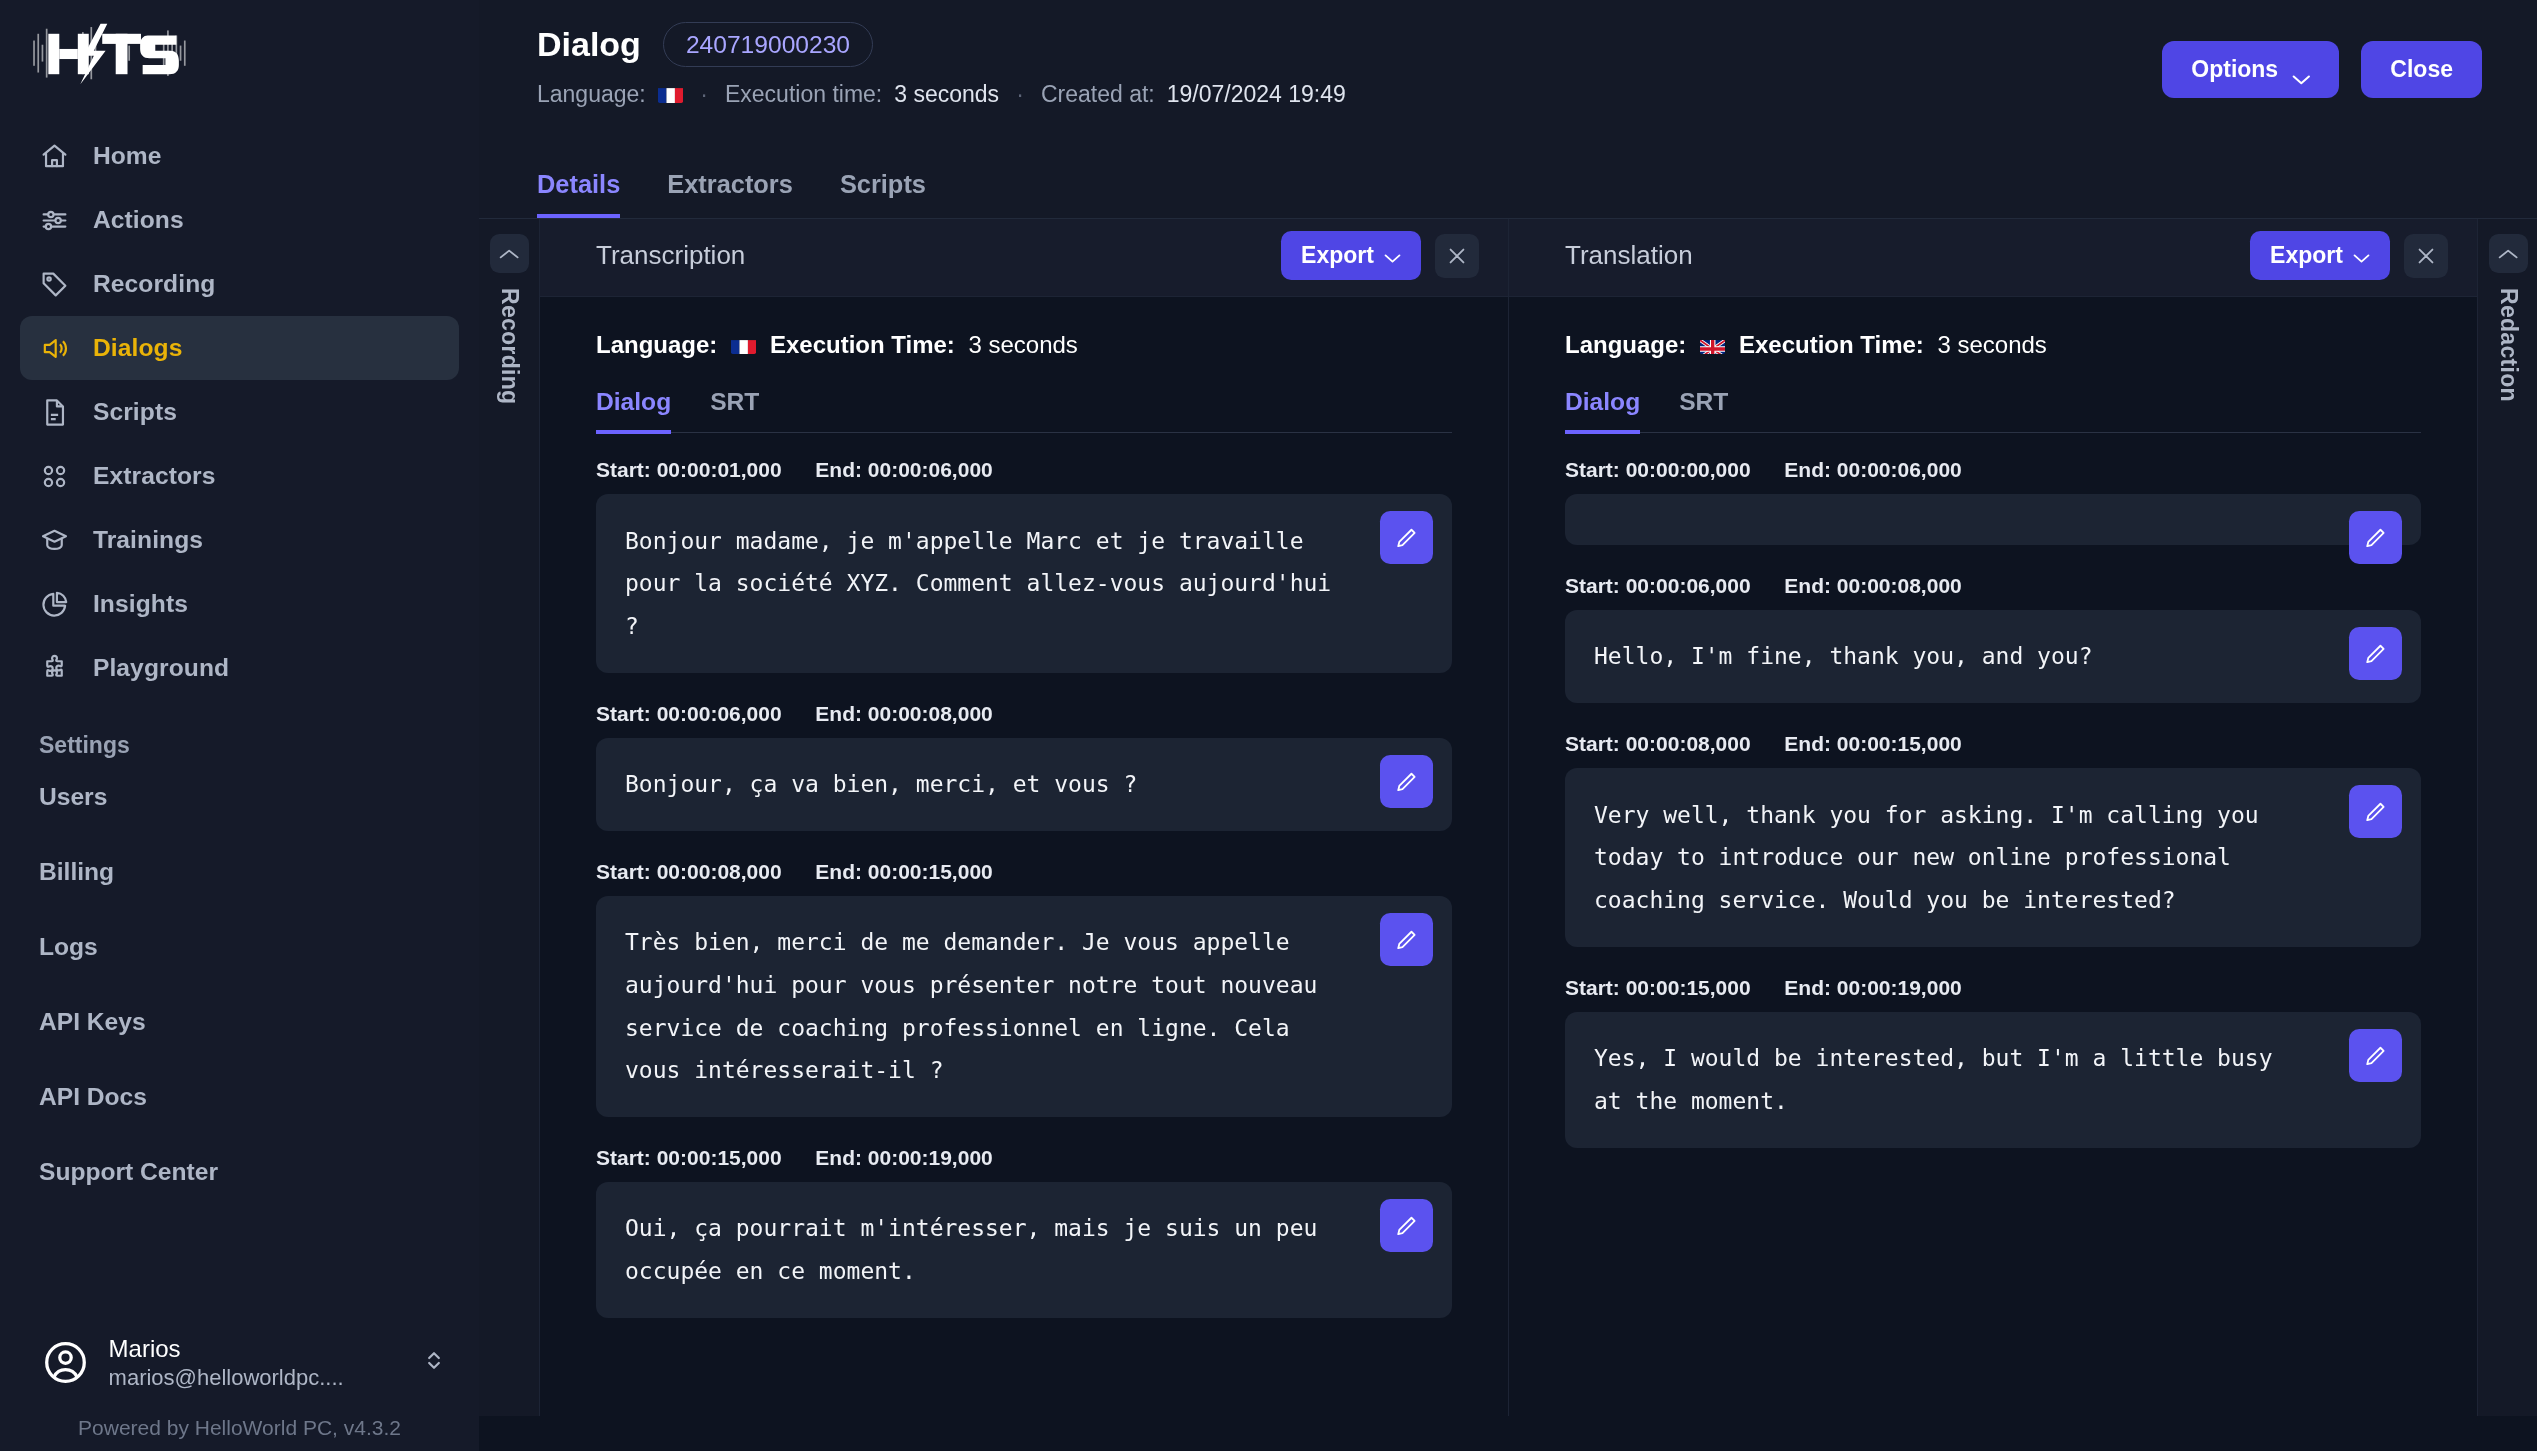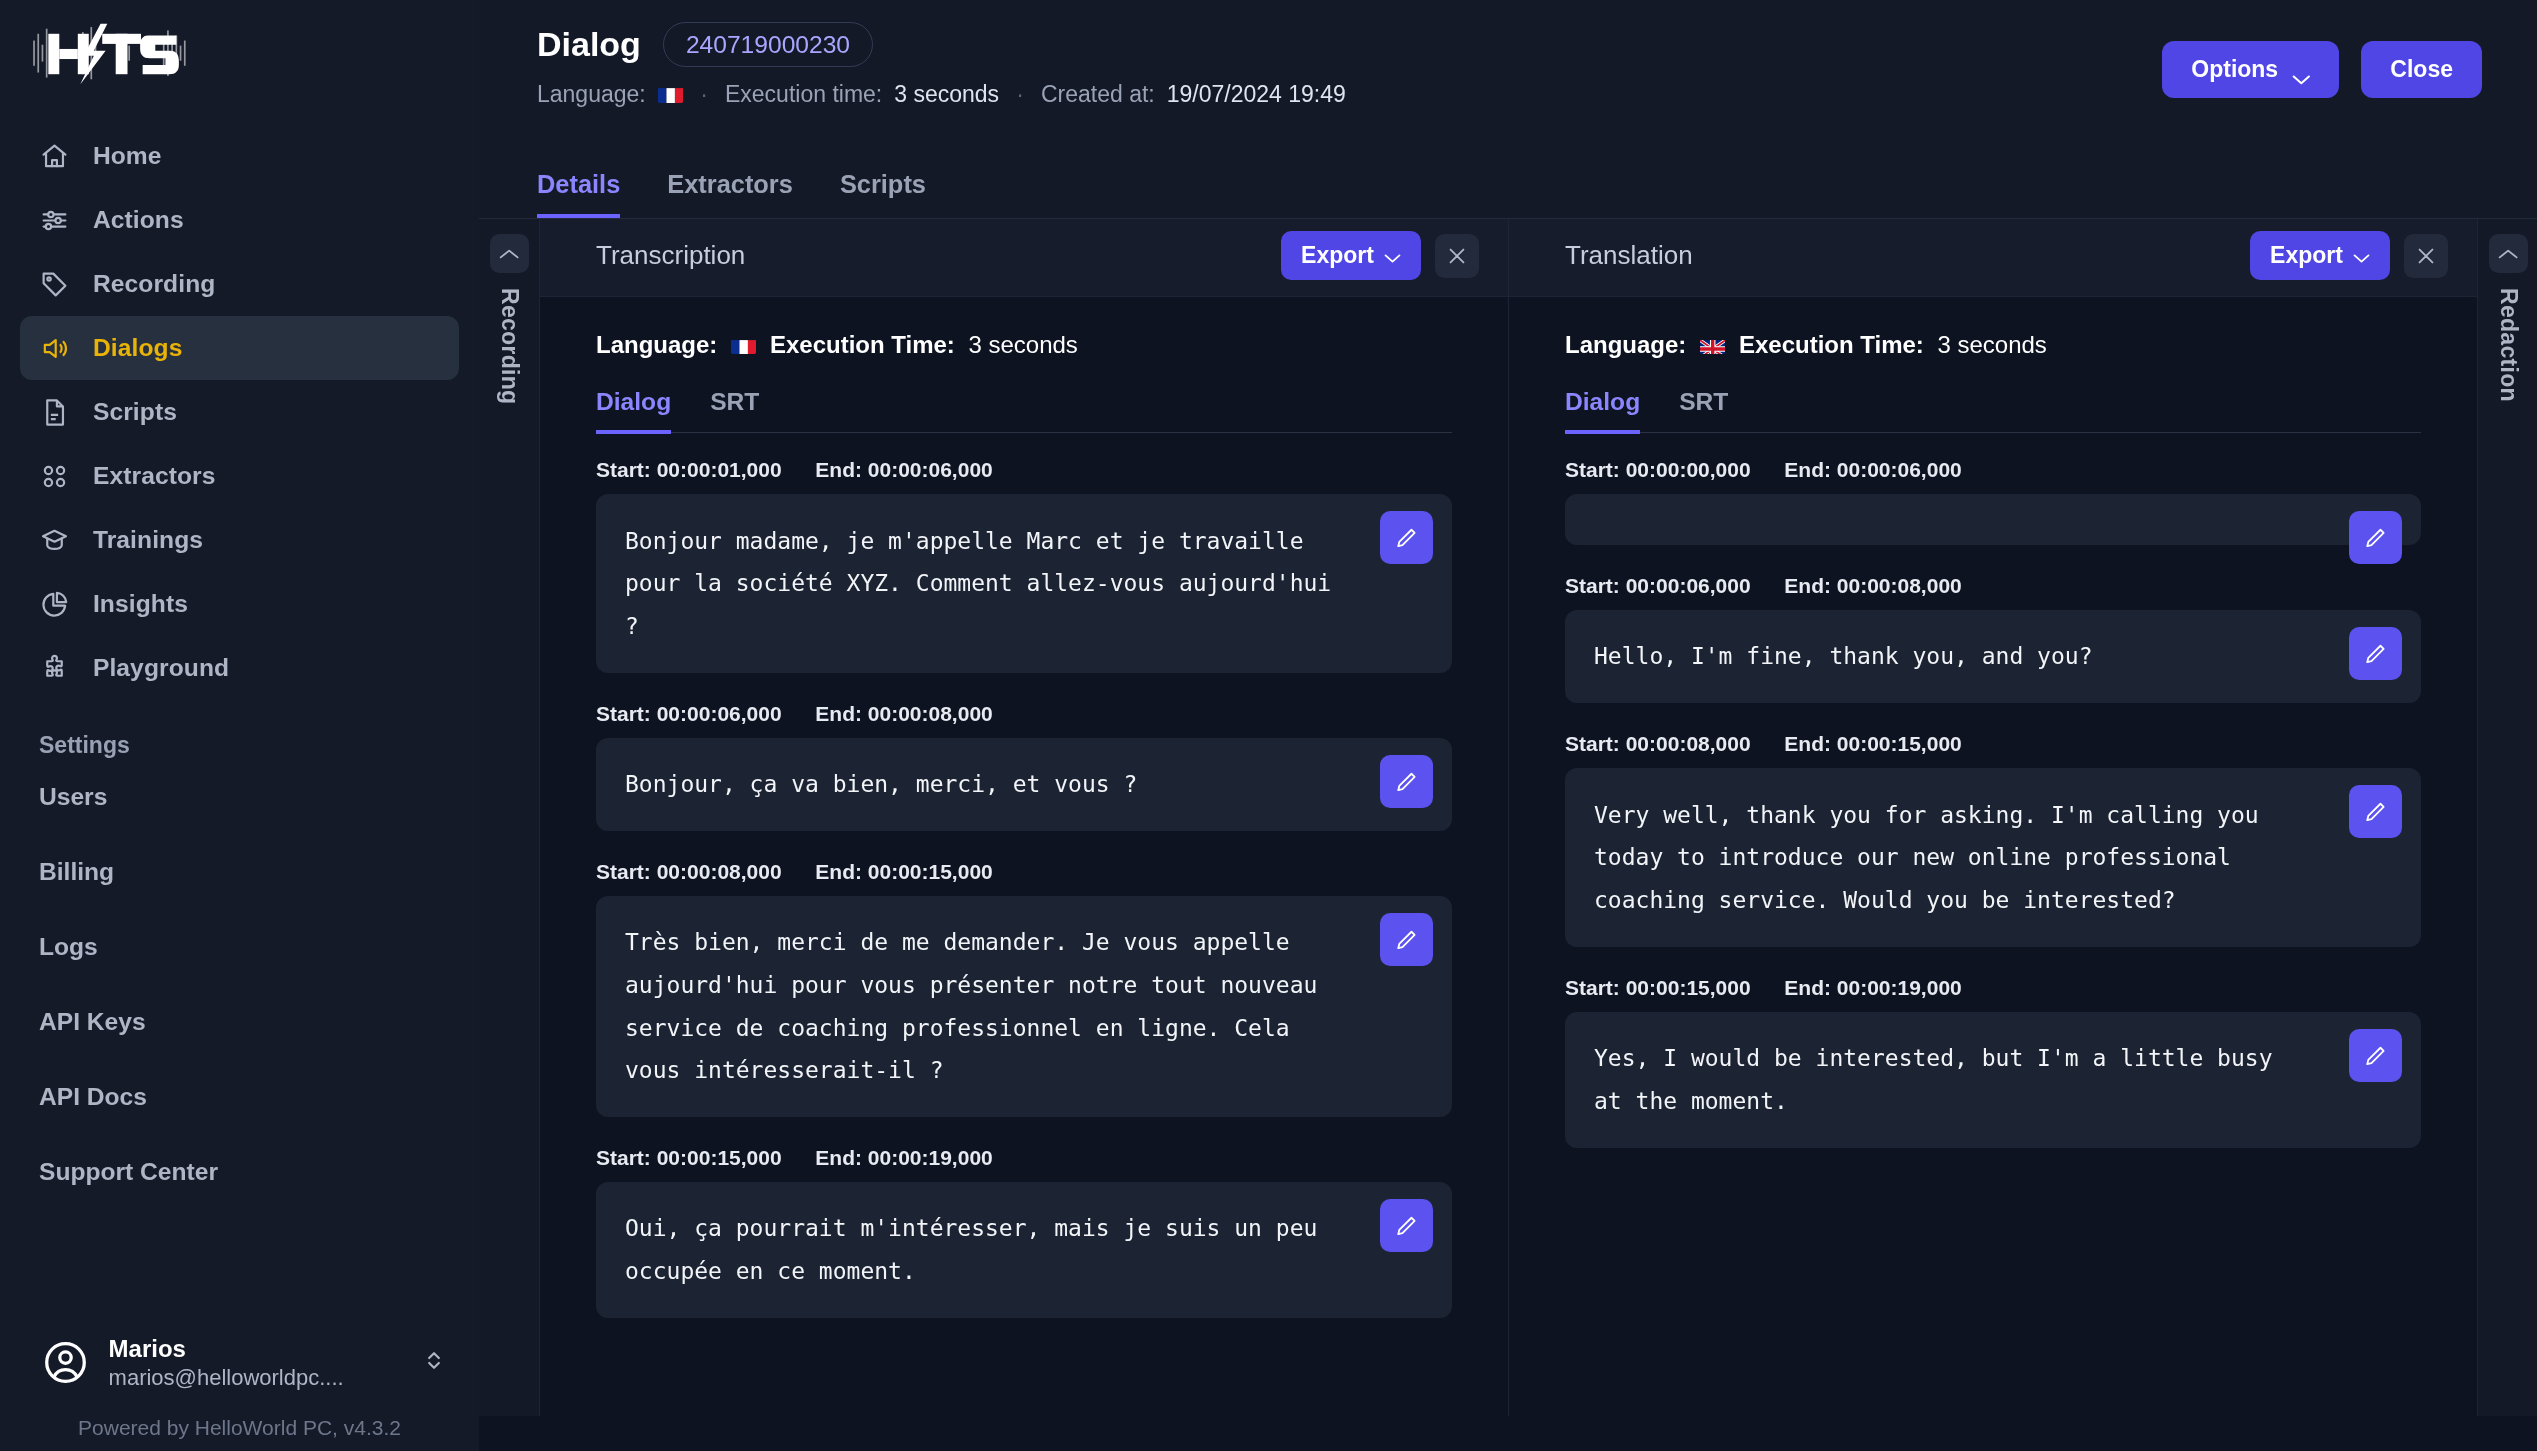--- a/index.html
+++ b/index.html
@@ -42,21 +42,21 @@
     cursor: pointer;
   }
 
   .user-row {
     position: absolute; left: 0; right: 0; bottom: 61px;
     display: flex; align-items: center; gap: 18.6px;
     padding: 0 34px 0 41px;
   }
   .avatar { width: 49px; height: 49px; flex: 0 0 49px; }
   .user-texts { flex: 1; min-width: 0; }
-  .user-name { color: #ffffff; font-size: 24px; font-weight: 700; line-height: 1.25; }
+  .user-name { color: #ffffff; font-size: 24px; font-weight: 400; line-height: 1.25; }
   .user-mail { color: #aeb6c6; font-size: 22px; line-height: 1.25;
                 white-space: nowrap; overflow: hidden; text-overflow: clip; }
   .updown { width: 22px; flex: 0 0 22px; color: #aeb6c6; }
   .powered {
     position: absolute; left: 0; right: 0; bottom: 12px;
     text-align: center; color: #6e778a; font-size: 21px; font-weight: 400;
   }
 
   
   .main { flex: 1; min-width: 0; height: 1416px; display: flex; flex-direction: column; background: #141927; }

